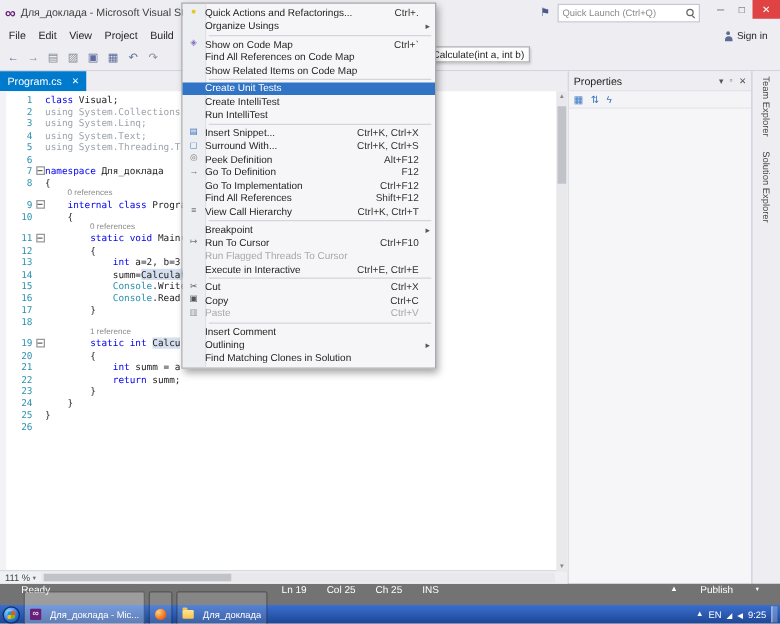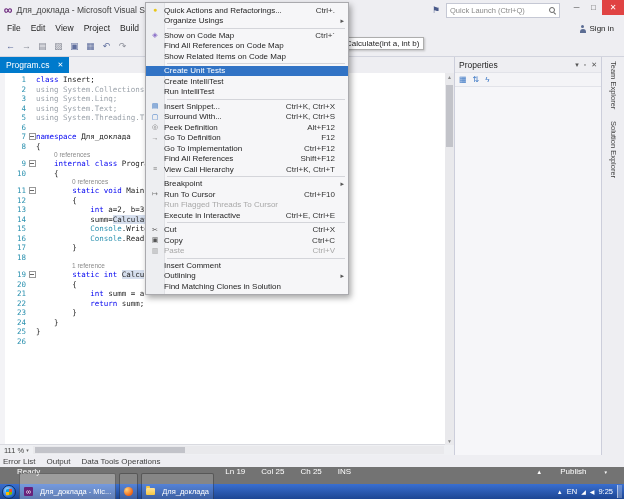--- a/index.html
+++ b/index.html
@@ -181,21 +181,21 @@
       <div class="tabstrip">
         <div class="tab active">
           <span>Program.cs</span>
           <span class="tab-x">✕</span>
         </div>
       </div>
       <div class="editor" id="editor">
           <div class="crow">
             <span class="gnum">1</span>
             <span class="outl"></span>
-            <span class="ctext"><span class="c-kw">class</span><span class="c-pl"> Insert;</span></span>
+            <span class="ctext"><span class="c-kw">class</span><span class="c-pl"> Visual;</span></span>
           </div>
           <div class="crow">
             <span class="gnum">2</span>
             <span class="outl"></span>
             <span class="ctext"><span class="c-dim">using System.Collections</span></span>
           </div>
           <div class="crow">
             <span class="gnum">3</span>
             <span class="outl"></span>
             <span class="ctext"><span class="c-dim">using System.Linq;</span></span>
@@ -361,25 +361,20 @@
       </div>
       <div class="props-body"></div>
     </div>
 
     <div class="sidestrip">
       <span class="vtab">Team Explorer</span>
       <span class="vtab">Solution Explorer</span>
     </div>
   </div>
 
-  <div class="bottomtabs">
-    <span>Error List</span>
-    <span>Output</span>
-    <span>Data Tools Operations</span>
-  </div>
 
   <div class="statusbar">
     <span>Ready</span>
     <span class="spacer"></span>
     <span class="sb-group">
       <span>Ln 19</span>
       <span>Col 25</span>
       <span>Ch 25</span>
       <span>INS</span>
     </span>

